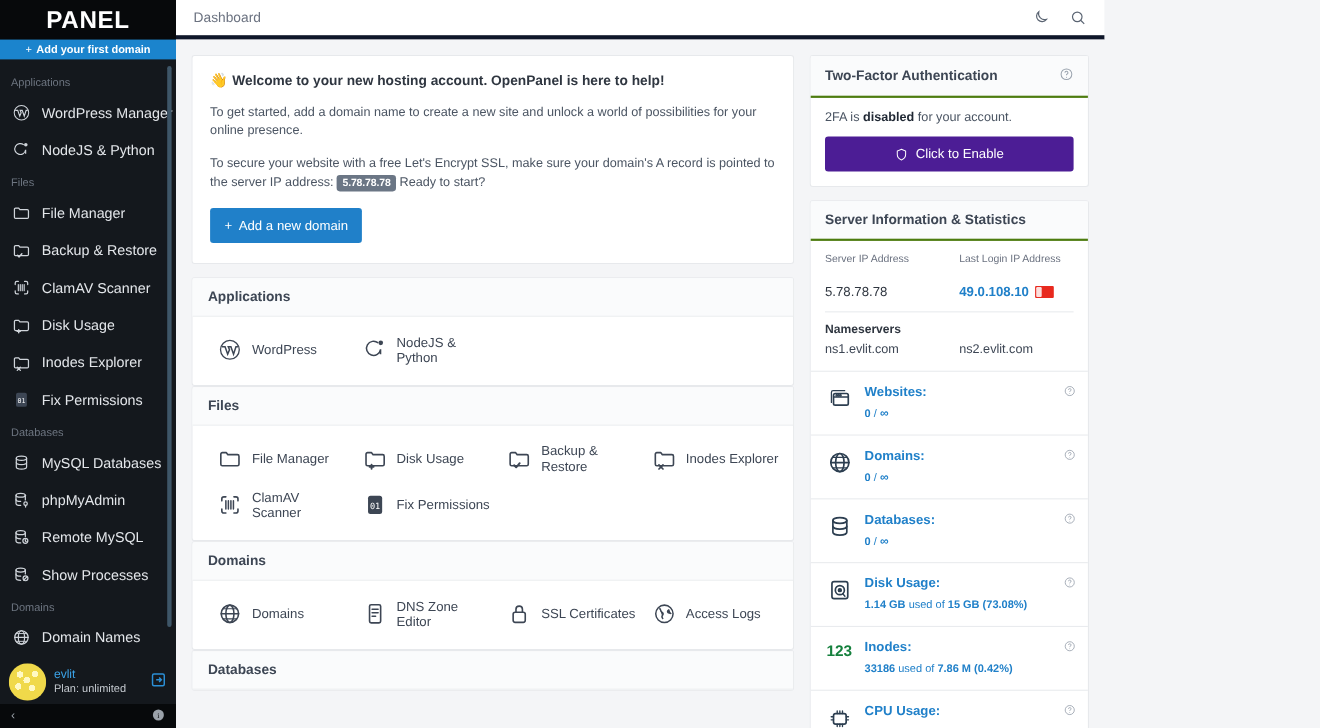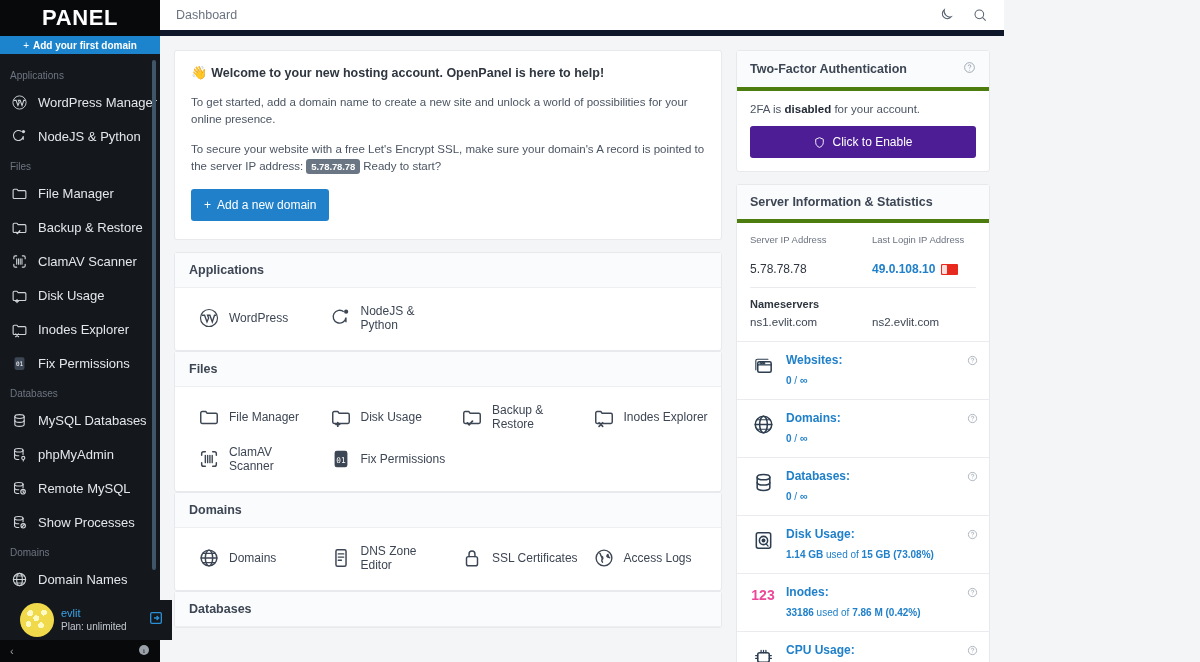--- a/index.html
+++ b/index.html
@@ -50,21 +50,21 @@
   }
   .nav-ico {
     width: 18px; height: 18px; margin-right: 10px;
     display: flex; align-items: center; justify-content: center;
     color: #cfd4da; flex: 0 0 18px;
   }
   .nav-ico svg { display: block; }
   .nav-label { white-space: nowrap; overflow: hidden; }
 
   .user-box {
-    position: absolute; left: 12px; bottom: 22px; width: 160px; height: 40px;
+    position: absolute; left: 0; bottom: 22px; width: 160px; height: 40px;
     background: #14181d;
     display: flex; align-items: center; padding: 0 8px;
   }
   .avatar {
     width: 34px; height: 34px; border-radius: 50%;
     background: radial-gradient(circle at 30% 30%, #fff9c4 0 3px, transparent 3px),
                 radial-gradient(circle at 70% 28%, #fff9c4 0 3px, transparent 3px),
                 radial-gradient(circle at 25% 62%, #fff9c4 0 3px, transparent 3px),
                 radial-gradient(circle at 62% 66%, #fff9c4 0 3px, transparent 3px),
                 radial-gradient(circle at 48% 45%, #fff9c4 0 3px, transparent 3px),
@@ -80,21 +80,21 @@
     position: absolute; left: 0; bottom: 0; width: 160px; height: 22px;
     background: #07090b; display: flex; align-items: center;
     justify-content: space-between; padding: 0 10px;
     color: #9aa1a9;
   }
   .sb-footer span { font-size: 11px; cursor: pointer; }
 
   
   .right-pane { flex: 1; height: 662px; display: flex; flex-direction: column; }
   .topbar {
-    height: 36px; background: #fff; border-bottom: 6px solid #0f172a;
+    height: 36px; background: #fff; border-bottom: 4px solid #0f172a;
     display: flex; align-items: center; justify-content: space-between;
     padding: 0 16px;
   }
   .crumb { color: #6b7280; font-size: 12.5px; }
   .topbar-icons { display: flex; align-items: center; gap: 18px; color: #5a6472; }
   .topbar-icons svg { display: block; cursor: pointer; }
 
   .body-area {
     flex: 1; display: flex; gap: 14px;
     padding: 14px 14px 0 14px; overflow: hidden;
@@ -129,21 +129,21 @@
   .grid { display: grid; grid-template-columns: repeat(4, 1fr); padding: 16px 10px 18px 10px; row-gap: 14px; }
   .grid-item {
     display: flex; align-items: center; gap: 8px;
     padding-left: 12px; cursor: pointer; color: #3d4654; font-size: 12px;
   }
   .grid-item .gi-ico { width: 24px; height: 24px; display:flex; align-items:center; justify-content:center; flex: 0 0 24px; color: #3d4654; }
   .grid-item svg { display: block; }
 
   
   .side-head {
-    background: #fafbfc; border-bottom: 4px solid #4d7c0f;
+    background: #fafbfc; border-bottom: 2px solid #4d7c0f;
     padding: 10px 13px; font-size: 12.5px; font-weight: bold; color: #3d4654;
     display: flex; align-items: center; justify-content: space-between;
   }
   .help-ico { color: #9aa3ae; cursor: pointer; }
   .tfa-body { padding: 12px 13px 13px 13px; }
   .tfa-text { font-size: 11.5px; color: #4b5563; margin-bottom: 11px; }
   .tfa-text b { color: #1f2733; }
   .btn-green {
     width: 100%; background: #4c1d95; color: #fff; border: none; border-radius: 3px;
     font-size: 12px; padding: 9px 0; cursor: pointer;
@@ -161,21 +161,21 @@
   .divider { height: 1px; background: #e9ebee; margin: 0 0 10px 0; }
   .ns-title { font-size: 11px; font-weight: bold; color: #2f3640; margin-bottom: 6px; }
   .ns-row { display: flex; gap: 18px; margin-bottom: 11px; }
   .ns-item { flex: 1; font-size: 11.5px; color: #3d4654; }
 
   .stat-row {
     display: flex; align-items: flex-start; gap: 10px;
     padding: 11px 13px 11px 13px; border-top: 1px solid #e9ebee; position: relative;
   }
   .stat-ico { width: 26px; flex: 0 0 26px; display: flex; align-items: center; justify-content: center; color: #2c3e50; padding-top: 2px;}
-  .stat-ico .num { font-size: 14px; font-weight: bold; color: #ec4899; }
+  .stat-ico .num { font-size: 14px; font-weight: bold; color: #15803d; }
   .stat-body { flex: 1; }
   .stat-title { color: #2080c9; font-size: 12px; font-weight: bold; margin-bottom: 3px; }
   .stat-sub { font-size: 10px; color: #2080c9; }
   .stat-sub b { font-weight: bold; }
   .stat-help { position: absolute; right: 11px; top: 10px; color: #9aa3ae; }
   .bar { height: 6px; background: #e6e9ec; border-radius: 2px; margin-top: 5px; overflow: hidden; }
   .bar > i { display: block; height: 100%; background: #1f9d4d; }
   .inf { font-size: 11px; }
 </style>
 </head>

